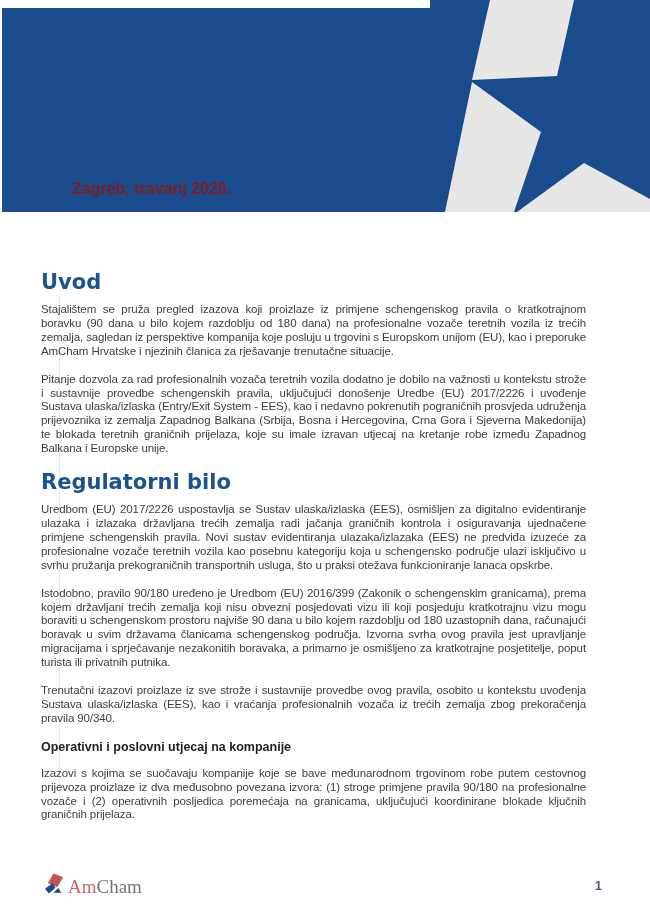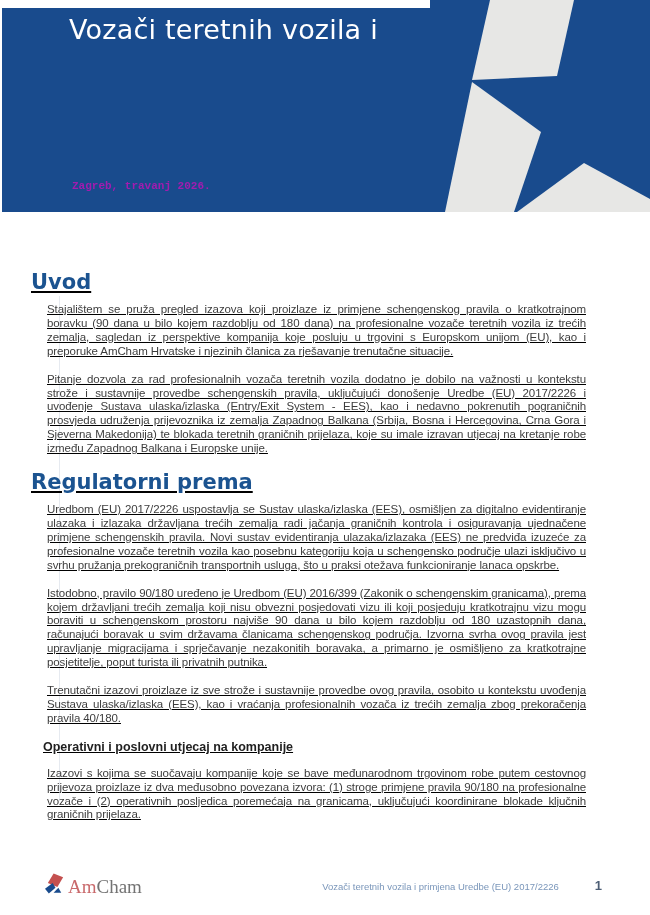--- a/index.html
+++ b/index.html
@@ -18,42 +18,42 @@
     display:block; z-index:2;
   }
   .report-title {
     position:absolute; left:69px; top:12px; margin:0; z-index:3;
     color:#ffffff; font-family:"DejaVu Sans", sans-serif;
     font-size:27px; line-height:35px; font-weight:400; letter-spacing:.2px;
   }
   .report-title span { display:block; }
   .report-date {
     position:absolute; left:72px; top:180px; z-index:3;
-    color:#a21caf; font-family:Liberation Mono, monospace;
-    font-size:11px; font-weight:700;
+    color:#7f1d1d; font-family:Liberation Sans, sans-serif;
+    font-size:16px; font-weight:700;
   }
 
   
-  .body-col { position:absolute; top:212px; left:0; right:4px; padding:58px 60px 0 31px;text-decoration:underline; }
+  .body-col { position:absolute; top:212px; left:0; right:4px; padding:58px 60px 0 41px; }
   .margin-rule {
     position:absolute; left:59px; top:296px; width:1px; height:505px;
     background:#e6eaf0; z-index:0;
   }
   h2.section {
     font-family:"DejaVu Sans", sans-serif; font-weight:700;
     font-size:21px; line-height:24px; color:#1b5390; margin:0 0 9px 0;
   }
   h2.section.spaced { margin-top:14px; }
   p.body {
     font-size:11.5px; line-height:13.9px; letter-spacing:-0.1px;
-    text-align:justify; color:#3d3d3d; margin:0 0 14px 16px;
+    text-align:justify; color:#3d3d3d; margin:0 0 14px 0;
   }
   h3.sub {
     font-size:12.5px; line-height:15px; font-weight:700; color:#1f1f1f;
-    margin:9px 0 12px 12px; font-family:"Liberation Sans", sans-serif;
+    margin:9px 0 12px 0; font-family:"Liberation Sans", sans-serif;
   }
 
   
   .page-footer {
     position:absolute; left:45px; right:48px; top:873px;
     display:flex; justify-content:space-between; align-items:flex-end;
   }
   .logo { display:flex; align-items:flex-end; }
   .logo-mark { width:21px; height:24px; display:block; margin-right:2px; }
   .logo-text { font-family:"Liberation Serif", serif; font-size:19px; line-height:20px; }
@@ -71,49 +71,47 @@
   <div class="banner"></div>
 
   <svg class="corner-art" viewBox="0 0 220 212" preserveAspectRatio="none" aria-hidden="true">
     <rect x="0" y="0" width="220" height="212" fill="#194b8d"></rect>
     <polygon points="60,0 144,0 127,76 42,80" fill="#e7e7e5"></polygon>
     <polygon points="42,82 111,132 84,212 15,212" fill="#e7e7e5"></polygon>
     <polygon points="87,212 154,163 220,199 220,212" fill="#e7e7e5"></polygon>
   </svg>
 
   <h1 class="report-title">
-    <span>Vozači teretnih vozila i</span>
   </h1>
   <div class="report-date">Zagreb, travanj 2026.</div>
 
   <div class="margin-rule"></div>
 
   <div class="body-col">
     <h2 class="section">Uvod</h2>
     <p class="body">Stajalištem se pruža pregled izazova koji proizlaze iz primjene schengenskog pravila o kratkotrajnom boravku (90 dana u bilo kojem razdoblju od 180 dana) na profesionalne vozače teretnih vozila iz trećih zemalja, sagledan iz perspektive kompanija koje posluju u trgovini s Europskom unijom (EU), kao i preporuke AmCham Hrvatske i njezinih članica za rješavanje trenutačne situacije.</p>
     <p class="body">Pitanje dozvola za rad profesionalnih vozača teretnih vozila dodatno je dobilo na važnosti u kontekstu strože i sustavnije provedbe schengenskih pravila, uključujući donošenje Uredbe (EU) 2017/2226 i uvođenje Sustava ulaska/izlaska (Entry/Exit System - EES), kao i nedavno pokrenutih pograničnih prosvjeda udruženja prijevoznika iz zemalja Zapadnog Balkana (Srbija, Bosna i Hercegovina, Crna Gora i Sjeverna Makedonija) te blokada teretnih graničnih prijelaza, koje su imale izravan utjecaj na kretanje robe između Zapadnog Balkana i Europske unije.</p>
 
-    <h2 class="section spaced">Regulatorni prema</h2>
+    <h2 class="section spaced">Regulatorni bilo</h2>
     <p class="body">Uredbom (EU) 2017/2226 uspostavlja se Sustav ulaska/izlaska (EES), osmišljen za digitalno evidentiranje ulazaka i izlazaka državljana trećih zemalja radi jačanja graničnih kontrola i osiguravanja ujednačene primjene schengenskih pravila. Novi sustav evidentiranja ulazaka/izlazaka (EES) ne predviđa izuzeće za profesionalne vozače teretnih vozila kao posebnu kategoriju koja u schengensko područje ulazi isključivo u svrhu pružanja prekograničnih transportnih usluga, što u praksi otežava funkcioniranje lanaca opskrbe.</p>
     <p class="body">Istodobno, pravilo 90/180 uređeno je Uredbom (EU) 2016/399 (Zakonik o schengenskim granicama), prema kojem državljani trećih zemalja koji nisu obvezni posjedovati vizu ili koji posjeduju kratkotrajnu vizu mogu boraviti u schengenskom prostoru najviše 90 dana u bilo kojem razdoblju od 180 uzastopnih dana, računajući boravak u svim državama članicama schengenskog područja. Izvorna svrha ovog pravila jest upravljanje migracijama i sprječavanje nezakonitih boravaka, a primarno je osmišljeno za kratkotrajne posjetitelje, poput turista ili privatnih putnika.</p>
-    <p class="body">Trenutačni izazovi proizlaze iz sve strože i sustavnije provedbe ovog pravila, osobito u kontekstu uvođenja Sustava ulaska/izlaska (EES), kao i vraćanja profesionalnih vozača iz trećih zemalja zbog prekoračenja pravila 40/180.</p>
+    <p class="body">Trenutačni izazovi proizlaze iz sve strože i sustavnije provedbe ovog pravila, osobito u kontekstu uvođenja Sustava ulaska/izlaska (EES), kao i vraćanja profesionalnih vozača iz trećih zemalja zbog prekoračenja pravila 90/340.</p>
 
     <h3 class="sub">Operativni i poslovni utjecaj na kompanije</h3>
     <p class="body">Izazovi s kojima se suočavaju kompanije koje se bave međunarodnom trgovinom robe putem cestovnog prijevoza proizlaze iz dva međusobno povezana izvora: (1) stroge primjene pravila 90/180 na profesionalne vozače i (2) operativnih posljedica poremećaja na granicama, uključujući koordinirane blokade ključnih graničnih prijelaza.</p>
   </div>
 
   <div class="page-footer">
     <div class="logo">
       <svg class="logo-mark" viewBox="0 0 22 24" aria-hidden="true">
         <polygon points="9,0 19,4 13,14 3,10" fill="#c4504f"></polygon>
         <polygon points="0,16 8,10 11,15 4,21" fill="#194b8d"></polygon>
         <polygon points="9,20 14,15 17,20" fill="#194b8d"></polygon>
       </svg>
       <span class="logo-text logo-am">Am</span>
       <span class="logo-text logo-cham">Cham</span>
     </div>
     <div class="foot-right">
-      <span class="doc-title">Vozači teretnih vozila i primjena Uredbe (EU) 2017/2226</span>
       <span class="pageno">1</span>
     </div>
   </div>
 
 </div>
 
 </body></html>

